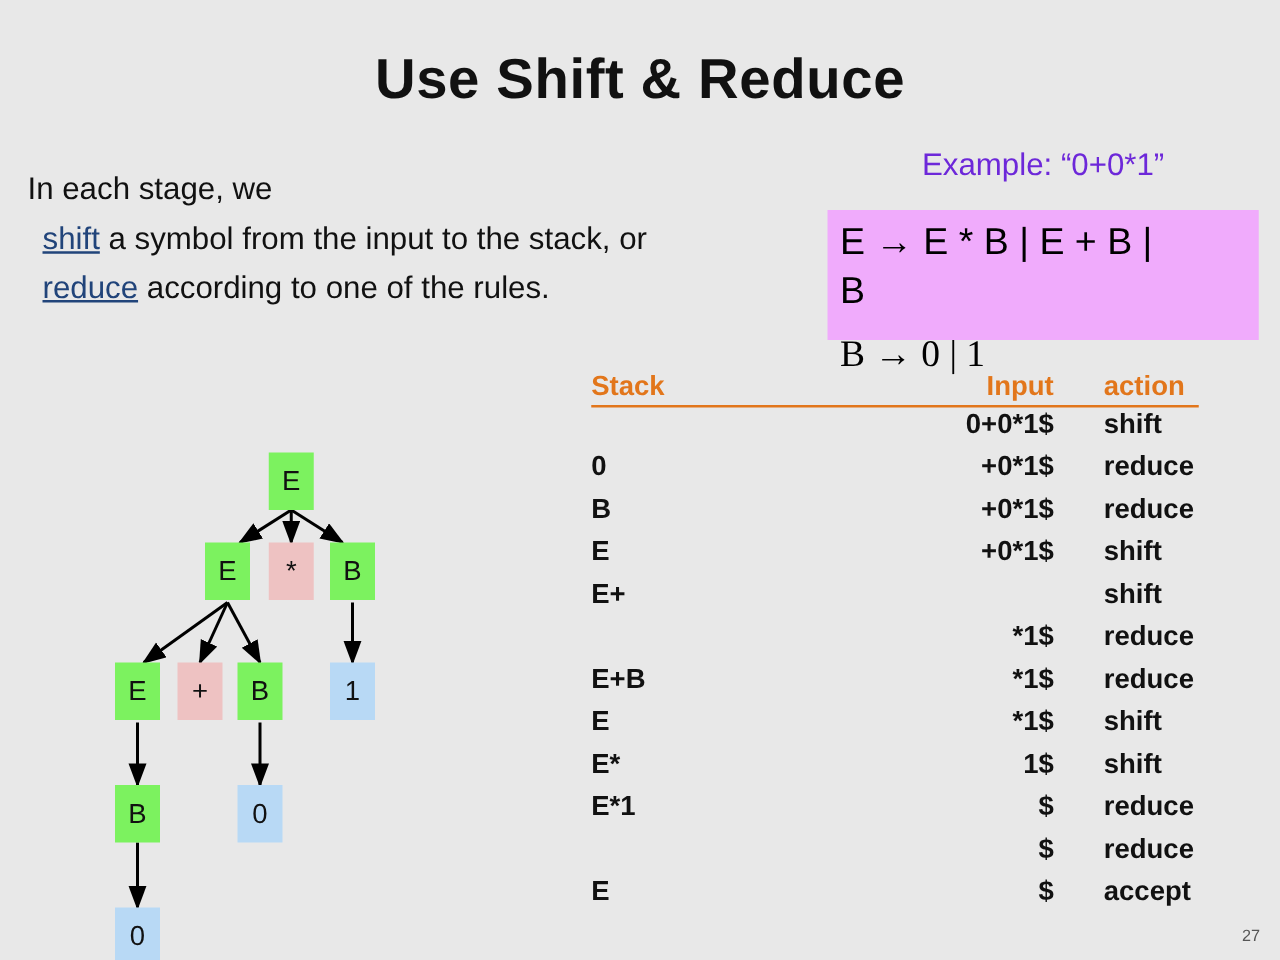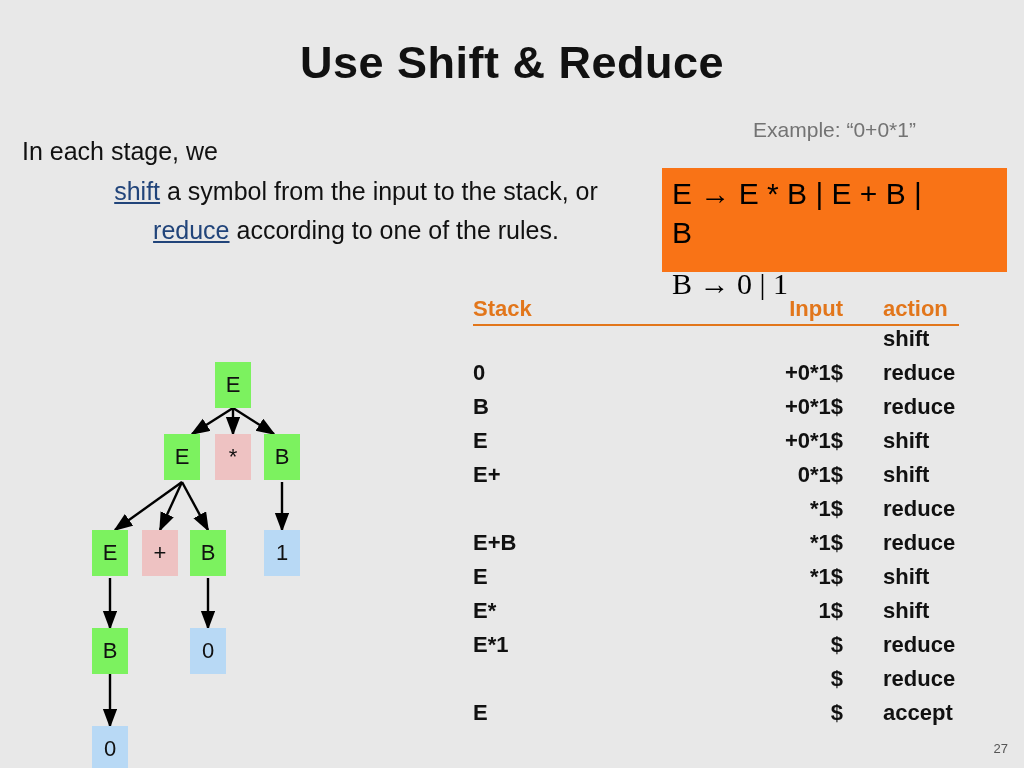--- a/index.html
+++ b/index.html
@@ -39,46 +39,46 @@
     position: absolute;
     left: 18px;
     top: 132px;
     width: 650px;
     font-size: 25px;
     line-height: 1.58;
     color: #111;
   }
   #body-text .line-1 { margin-left: 4px; }
   #body-text .line-2,
-  #body-text .line-3 { margin-left: 26px; text-align: center; }
+  #body-text .line-3 { margin-left: 16px; }
   .link {
     color: #21447a;
     text-decoration: underline;
     cursor: pointer;
   }
 
   
   #example-caption {
     position: absolute;
     left: 662px;
     top: 118px;
     width: 345px;
     text-align: center;
-    font-size: 21px;
-    color: #737373;
+    font-size: 25px;
+    color: #6d28d9;
   }
 
   
   #grammar-highlight {
     position: absolute;
     left: 662px;
     top: 168px;
     width: 345px;
     height: 104px;
-    background: #f97316;
+    background: #f0abfc;
     box-sizing: border-box;
     padding: 6px 0 0 10px;
     font-size: 30px;
     line-height: 1.3;
     color: #000;
     white-space: pre-wrap;
   }
   #grammar-second {
     position: absolute;
     left: 672px;
@@ -202,40 +202,40 @@
   <div id="trace-table">
     <div class="trow thead">
       <span class="col-stack">Stack</span>
       <span class="col-input">Input</span>
       <span class="col-action">action</span>
       <span class="orange-rule"></span>
     </div>
     <div id="trace-rows">
         <div class="trow">
           <span class="col-stack"></span>
+          <span class="col-input">0+0*1$</span>
           <span class="col-action">shift</span>
         </div>
         <div class="trow">
           <span class="col-stack">0</span>
           <span class="col-input">+0*1$</span>
           <span class="col-action">reduce</span>
         </div>
         <div class="trow">
           <span class="col-stack">B</span>
           <span class="col-input">+0*1$</span>
           <span class="col-action">reduce</span>
         </div>
         <div class="trow">
           <span class="col-stack">E</span>
           <span class="col-input">+0*1$</span>
           <span class="col-action">shift</span>
         </div>
         <div class="trow">
           <span class="col-stack">E+</span>
-          <span class="col-input">0*1$</span>
           <span class="col-action">shift</span>
         </div>
         <div class="trow">
           <span class="col-input">*1$</span>
           <span class="col-action">reduce</span>
         </div>
         <div class="trow">
           <span class="col-stack">E+B</span>
           <span class="col-input">*1$</span>
           <span class="col-action">reduce</span>

